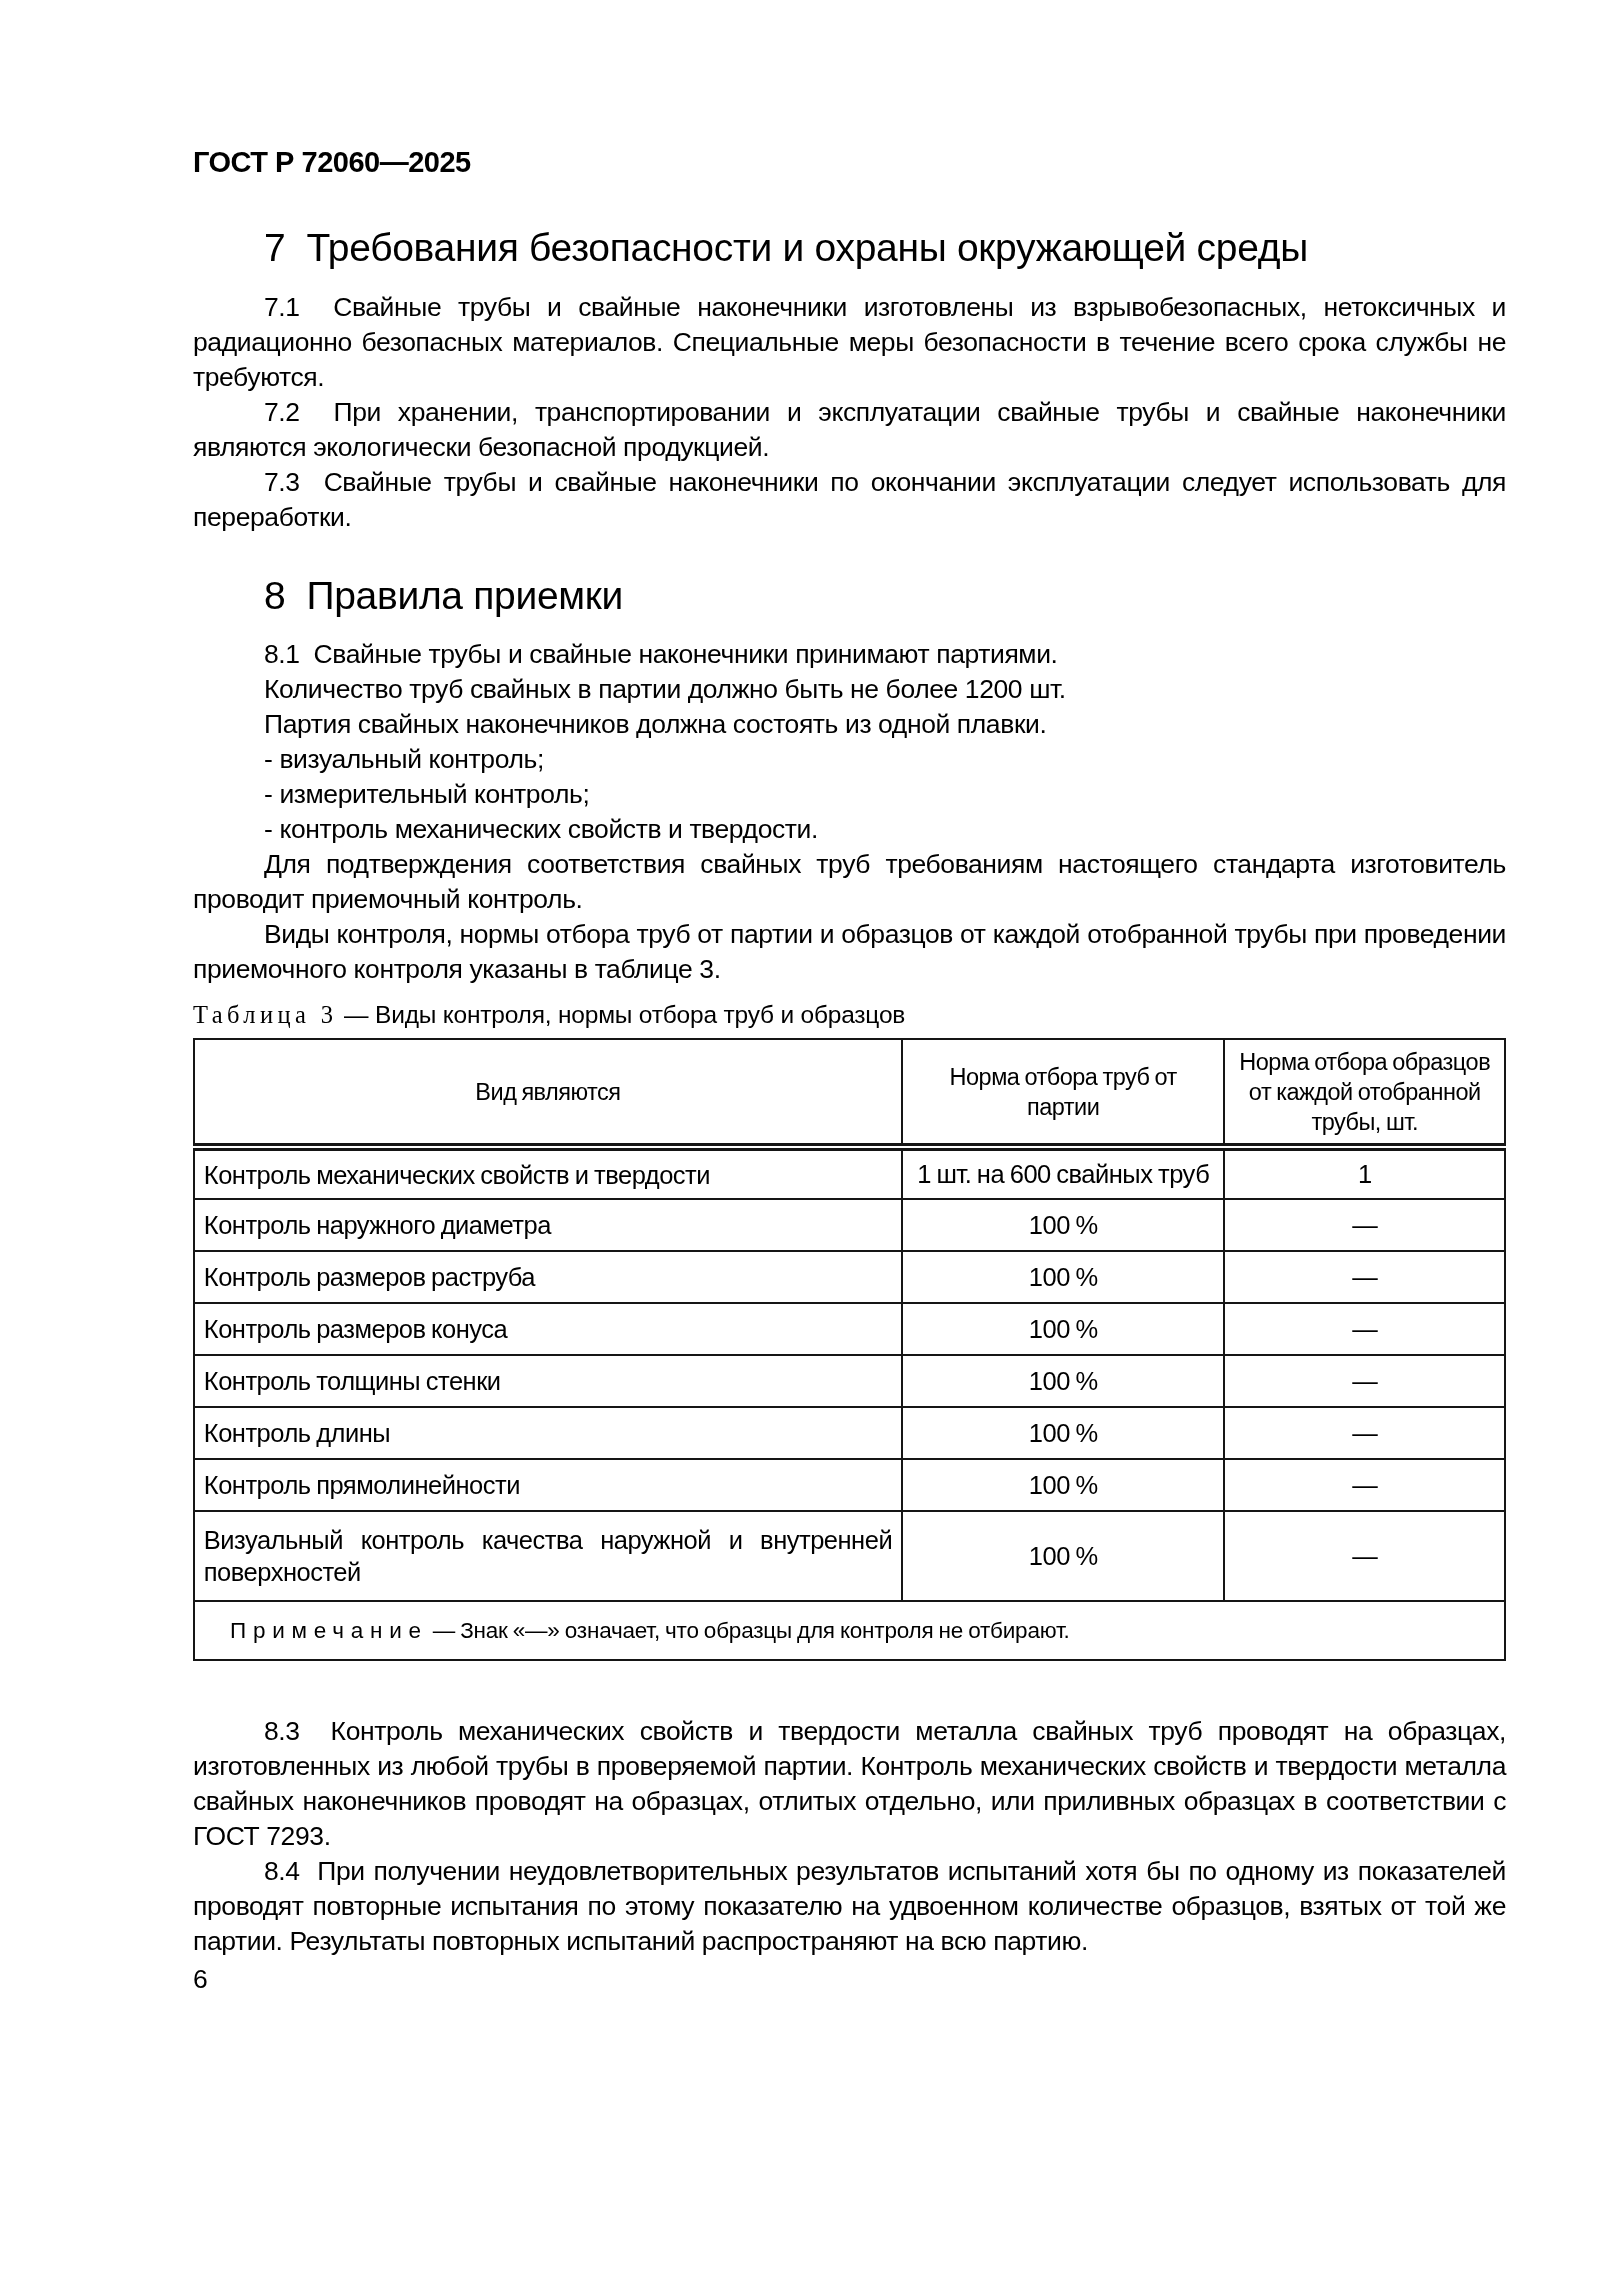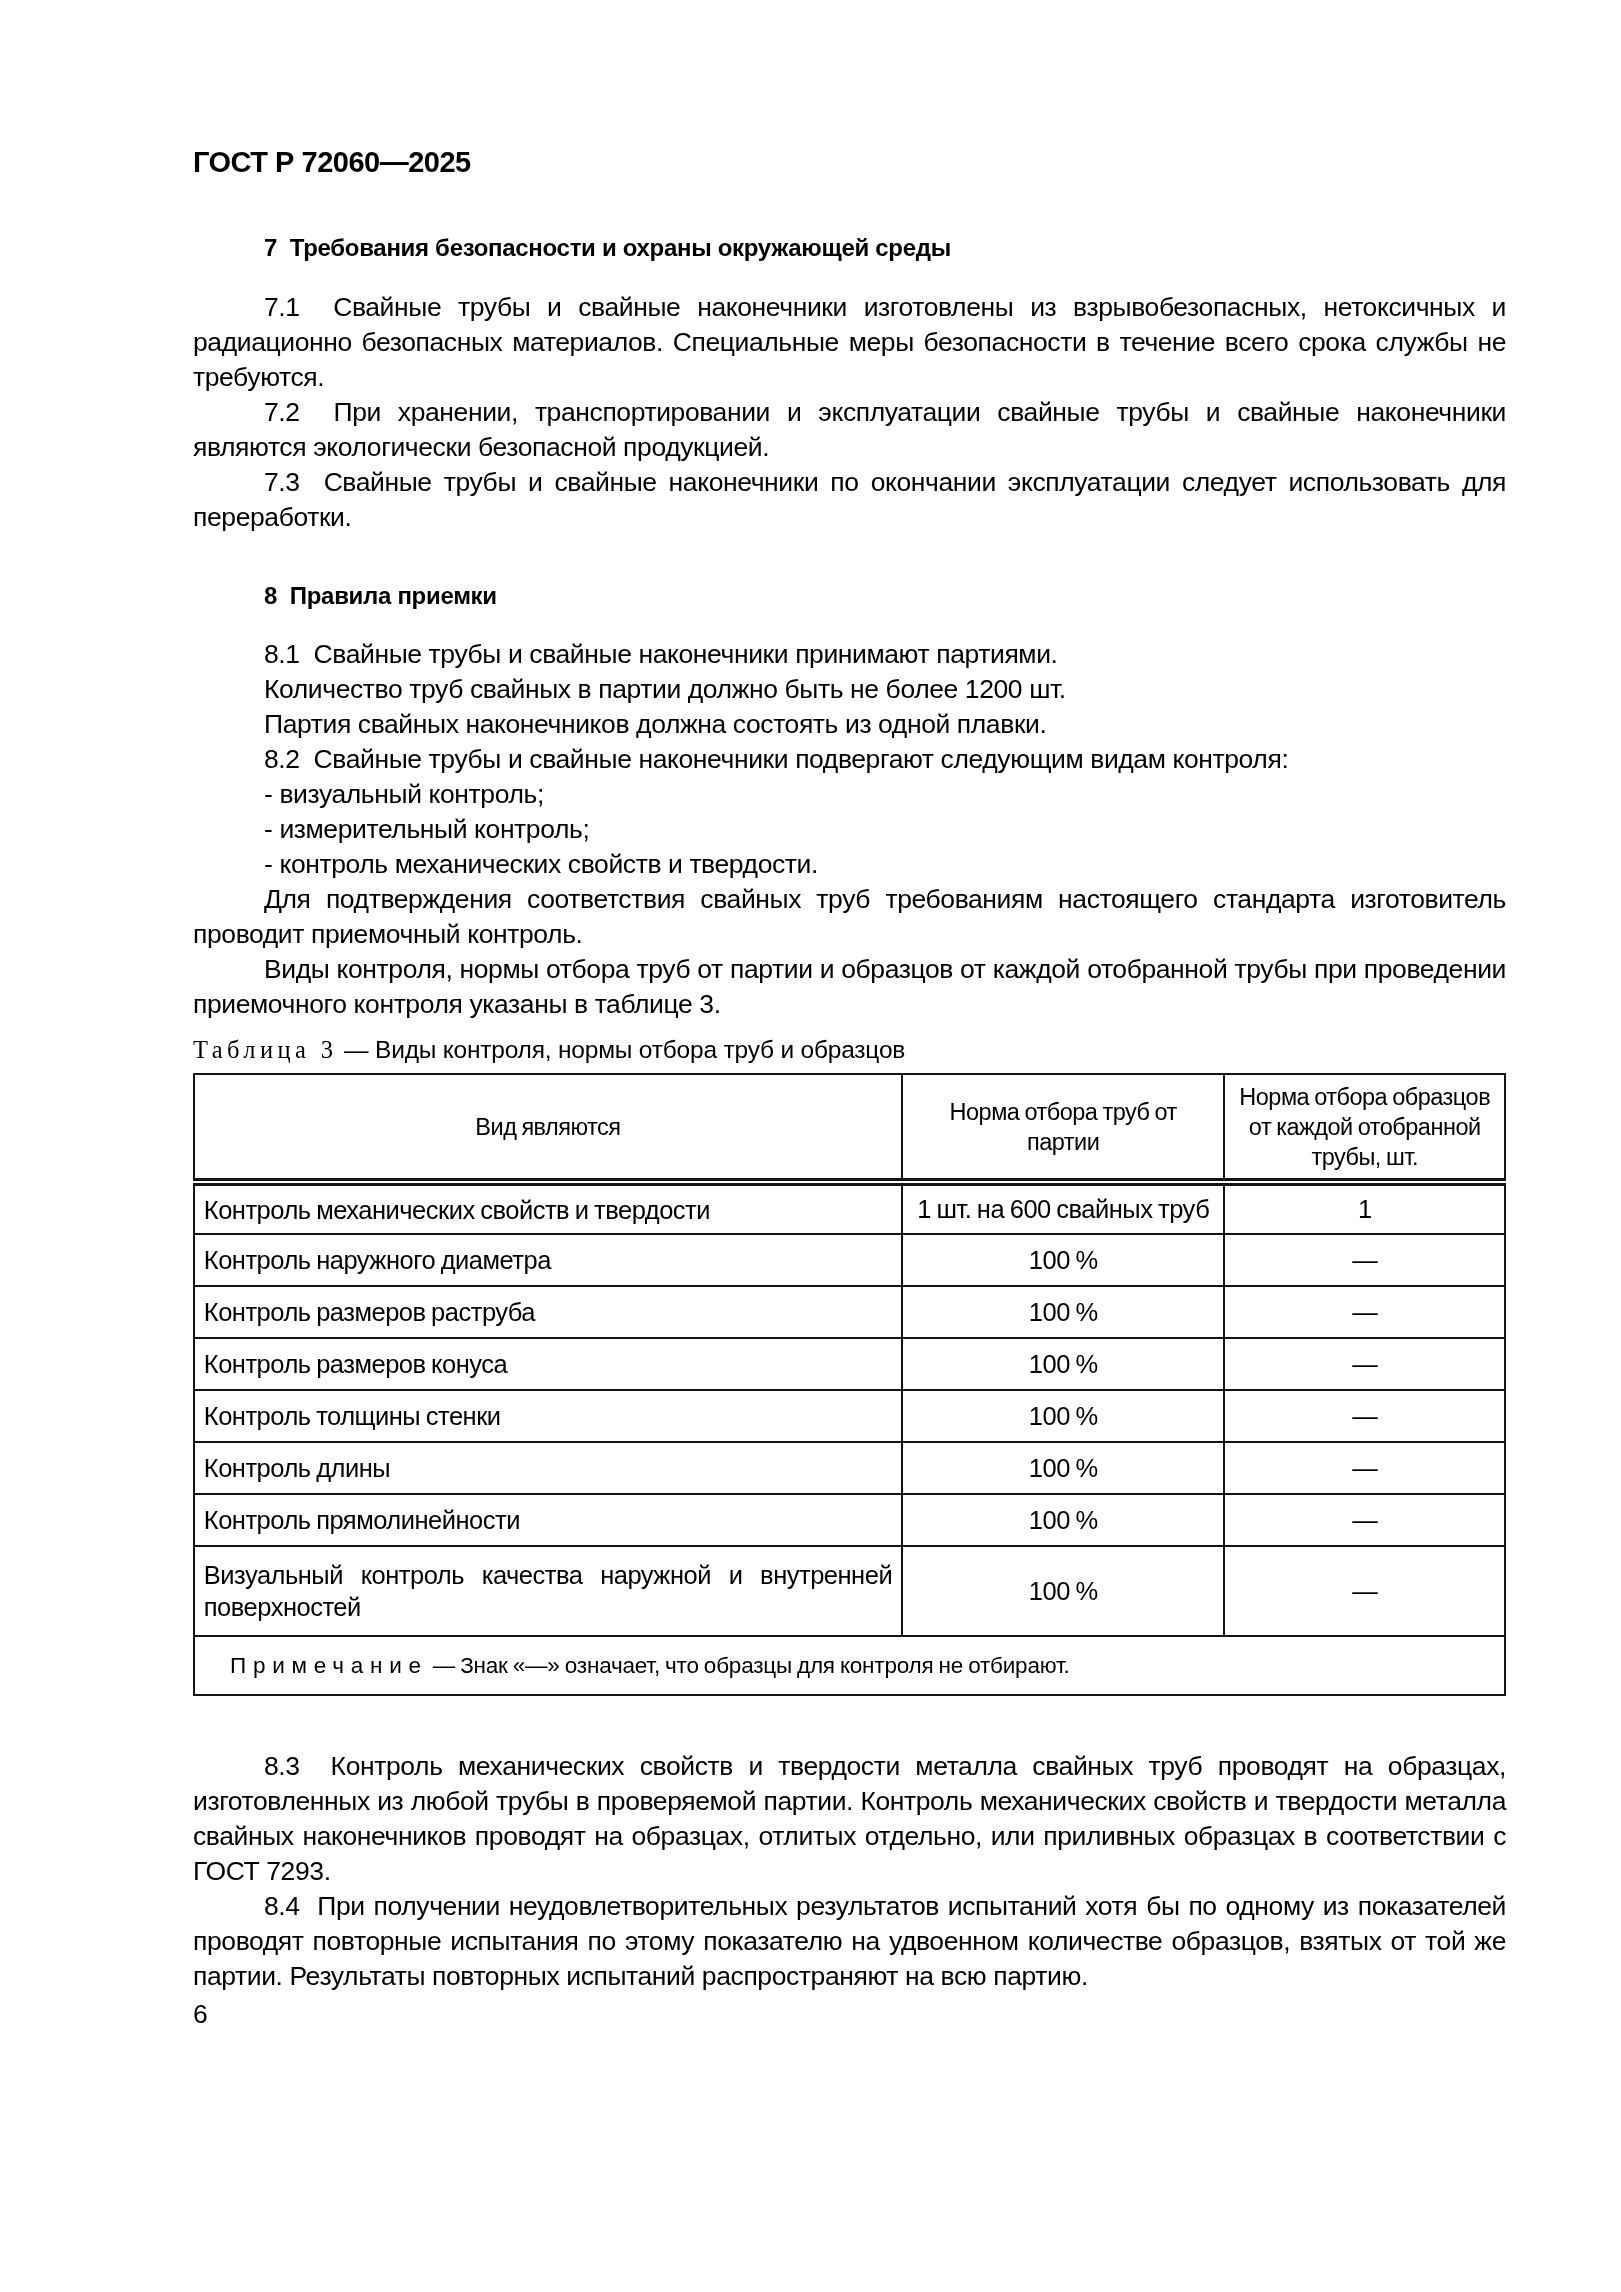--- a/index.html
+++ b/index.html
@@ -17,22 +17,22 @@
   }
 
   .doc-code {
     font-size: 29px;
     font-weight: bold;
     letter-spacing: -0.5px;
     line-height: 34px;
   }
 
   h2.section-title {
-    font-size: 24px;
-    font-weight: bold;
+    font-size: 39px;
+    font-weight: normal;
     letter-spacing: -0.3px;
     line-height: 39px;
     margin: 49px 0 22.5px 0;
     text-indent: 71px;
   }
   h2.second { margin-top: 41px; }
 
   p.body {
     font-size: 26.5px;
     letter-spacing: -0.4px;
@@ -106,21 +106,20 @@
     <p class="body">7.1&nbsp; Свайные трубы и свайные наконечники изготовлены из взрывобезопасных, нетоксичных и радиационно безопасных материалов. Специальные меры безопасности в течение всего срока службы не требуются.</p>
     <p class="body">7.2&nbsp; При хранении, транспортировании и эксплуатации свайные трубы и свайные наконечники являются экологически безопасной продукцией.</p>
     <p class="body">7.3&nbsp; Свайные трубы и свайные наконечники по окончании эксплуатации следует использовать для переработки.</p>
   </section>
 
   <section>
     <h2 class="section-title second">8&nbsp; Правила приемки</h2>
     <p class="body">8.1&nbsp; Свайные трубы и свайные наконечники принимают партиями.</p>
     <p class="body">Количество труб свайных в партии должно быть не более 1200 шт.</p>
     <p class="body">Партия свайных наконечников должна состоять из одной плавки.</p>
-    <p class="body">8.2&nbsp; Свайные трубы и свайные наконечники подвергают следующим видам контроля:</p>
     <p class="body">- визуальный контроль;</p>
     <p class="body">- измерительный контроль;</p>
     <p class="body">- контроль механических свойств и твердости.</p>
     <p class="body">Для подтверждения соответствия свайных труб требованиям настоящего стандарта изготовитель проводит приемочный контроль.</p>
     <p class="body">Виды контроля, нормы отбора труб от партии и образцов от каждой отобранной трубы при проведении приемочного контроля указаны в таблице 3.</p>
 
     <div class="table-caption">
       <span class="cap-label">Таблица 3</span>
       <span>— Виды контроля, нормы отбора труб и образцов</span>
     </div>

